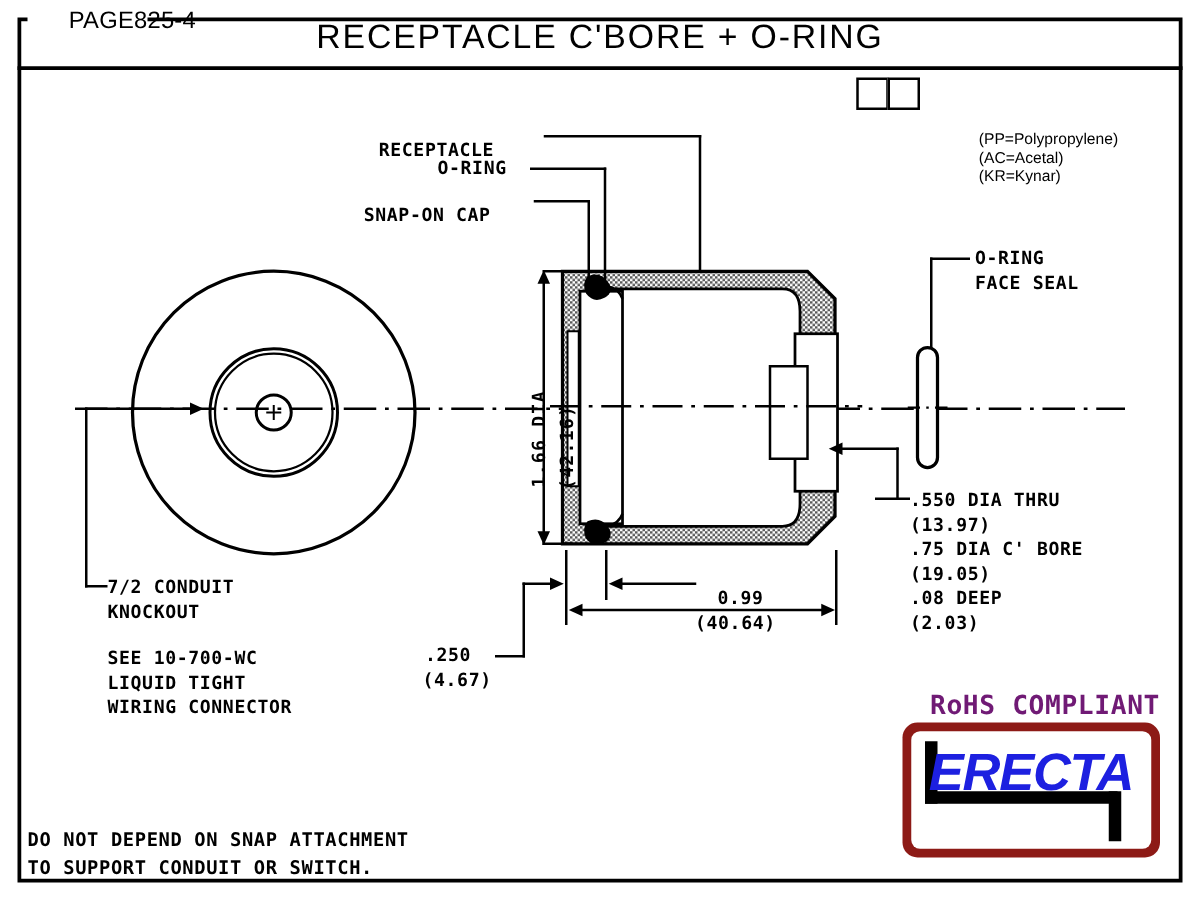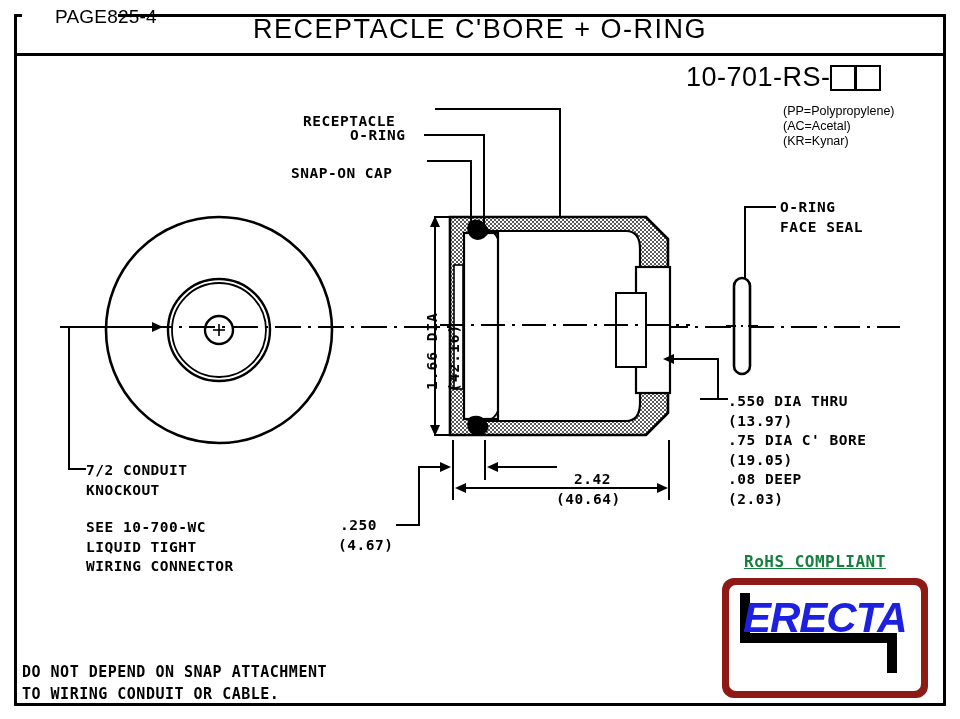--- a/index.html
+++ b/index.html
@@ -52,46 +52,45 @@
         border-bottom:11px solid #000;}
   .ar-d{border-left:5px solid transparent;border-right:5px solid transparent;
         border-top:11px solid #000;}
 
   .vtext{position:absolute;transform:rotate(-90deg);transform-origin:0 0;
          font-family:"DejaVu Sans Mono","Liberation Mono",monospace;
          font-weight:bold;font-size:14.5px;color:#000;white-space:pre;
          letter-spacing:1px;}
 
   
-  #logo{position:absolute;left:722px;top:578px;width:206px;height:120px;
+  #logo{position:absolute;left:722px;top:578px;width:206px;height:108px;
         background:#8d1a16;border-radius:12px;padding:7px;box-sizing:border-box;}
   #logoinner{width:100%;height:100%;background:#fff;border-radius:7px;
              position:relative;overflow:hidden;}
   .logotxt{position:absolute;font-family:"Liberation Sans","DejaVu Sans",sans-serif;
            font-weight:bold;font-style:italic;color:#1d20e0;letter-spacing:-1px;}
   #rohs{position:absolute;left:744px;top:552px;
         font-family:"DejaVu Sans Mono","Liberation Mono",monospace;
-        font-weight:bold;font-size:16px;color:#15803d;white-space:nowrap;
-        letter-spacing:.5px;text-decoration:underline;}
+        font-weight:bold;font-size:21px;color:#701a75;white-space:nowrap;
+        letter-spacing:.5px;}
 
   #bottomnote{position:absolute;left:22px;top:661px;}
 </style>
 </head>
 <body>
 
 <div id="sheet">
 
   <div id="frame"></div>
   <div id="titlebar"></div>
   <div id="pagegap"></div>
   <div id="pagelabel">PAGE825-4</div>
   <div id="maintitle">RECEPTACLE C'BORE + O-RING</div>
 
   <div id="pnwrap">
-    <span id="pn">10-701-RS-</span>
     <span class="pnbox"></span>
     <span class="pnbox"></span>
   </div>
   <div id="matlist" style="white-space:pre;">(PP=Polypropylene)
 (AC=Acetal)
 (KR=Kynar)</div>
 
   <svg class="abs" style="left:96px;top:210px;" width="270" height="240" viewBox="0 0 270 240">
     <circle cx="123" cy="120" r="113" fill="#fff" stroke="#000" stroke-width="2.6"></circle>
     <circle cx="123" cy="120" r="51" fill="#fff" stroke="#000" stroke-width="2.4"></circle>
@@ -196,25 +195,25 @@
   <div class="hl" style="left:396px;top:524px;width:24px;"></div>
   <div class="abs mono" style="left:340px;top:516px;">.250</div>
   <div class="abs mono" style="left:338px;top:536px;">(4.67)</div>
 
   <div class="ar ar-l" style="left:487px;top:462px;"></div>
   <div class="hl" style="left:497px;top:466px;width:60px;"></div>
 
   <div class="ar ar-l" style="left:455px;top:483px;"></div>
   <div class="hl" style="left:465px;top:487px;width:195px;"></div>
   <div class="ar ar-r" style="left:657px;top:483px;"></div>
-  <div class="abs mono" style="left:574px;top:470px;">2.42</div>
+  <div class="abs mono" style="left:574px;top:470px;">0.99</div>
   <div class="abs mono" style="left:556px;top:490px;">(40.64)</div>
 
   <div id="bottomnote" class="mono" style="font-size:15px;line-height:22px;">DO NOT DEPEND ON SNAP ATTACHMENT
-TO WIRING CONDUIT OR CABLE.</div>
+TO SUPPORT CONDUIT OR SWITCH.</div>
 
   <div id="rohs">RoHS COMPLIANT</div>
 
   <div id="logo">
     <div id="logoinner">
 
       <svg style="position:absolute;left:0;top:0;" width="192" height="94" viewBox="0 0 192 94">
         <rect x="11" y="8" width="10" height="50" fill="#000"></rect>
         <rect x="11" y="48" width="154" height="10" fill="#000"></rect>
         <rect x="158" y="48" width="10" height="40" fill="#000"></rect>

